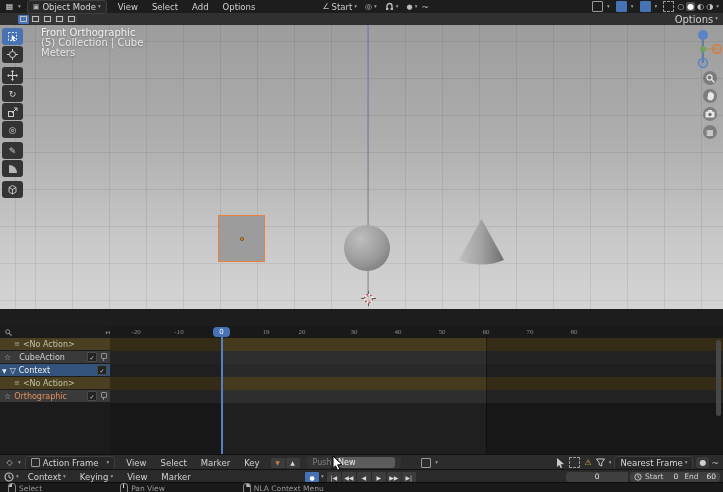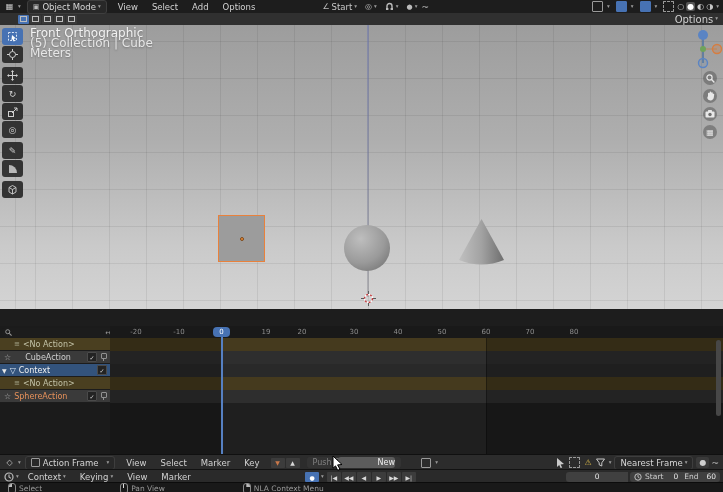--- a/index.html
+++ b/index.html
@@ -29,31 +29,31 @@
   #viewport{left:0;top:25px;width:723px;height:284px;
     background:
       repeating-linear-gradient(to right, rgba(0,0,0,0.07) 0 1px, transparent 1px 37px),
       repeating-linear-gradient(to bottom, rgba(0,0,0,0.07) 0 1px, transparent 1px 37px),
       linear-gradient(180deg,#9d9d9d 0%,#aeaeae 40%,#cacaca 78%,#d4d4d4 100%);
     background-position:35px 16px,35px 16px,0 0;}
   .vtool{width:21px;height:17px;background:rgba(40,40,40,0.92);border-radius:3px;margin-bottom:1px;
          display:flex;align-items:center;justify-content:center;color:#cfcfcf;font-size:9px;}
   .vtool.active{background:#4772b3;color:#fff;}
   .vgap{height:3px;}
-  .ovl{color:#f2f2f2;font-size:12px;line-height:10px;text-shadow:0 1px 2px rgba(60,60,60,0.45);white-space:nowrap;}
+  .ovl{color:#f2f2f2;font-size:10px;line-height:10px;text-shadow:0 1px 2px rgba(60,60,60,0.45);white-space:nowrap;margin-left:11px;}
   .ovl .dim{color:#e6e6e6;}
   .navbtn{width:14px;height:14px;border-radius:50%;background:rgba(90,90,90,0.55);
           display:flex;align-items:center;justify-content:center;margin-bottom:4px;color:#e8e8e8;font-size:8px;}
   
   #nla-header{left:0;top:309px;width:723px;height:17px;display:flex;align-items:center;}
   #nla-search{left:2px;top:328px;width:106px;height:9px;background:#1c1c1c;border-radius:3px;
               display:flex;align-items:center;padding:0 3px;}
   #nla-search input{flex:1;background:transparent;border:none;outline:none;color:#ccc;font-size:7px;height:8px;padding:0;min-width:10px;}
   #ruler{left:110px;top:326px;width:613px;height:12px;background:#191919;}
-  .tick{position:absolute;top:2px;transform:translateX(-50%);color:#8d8d8d;font-size:7px;}
+  .tick{position:absolute;top:2px;transform:translateX(-50%);color:#8d8d8d;font-size:7px;font-family:Liberation Serif, serif;}
   .chrow{position:absolute;left:0;width:110px;height:13px;display:flex;align-items:center;
          font-size:8px;border-bottom:1px solid #1c1c1c;box-sizing:border-box;}
   .trrow{position:absolute;left:110px;width:613px;height:13px;}
   .chk{width:8px;height:8px;background:#232323;border:1px solid #4a4a4a;border-radius:1px;
        display:flex;align-items:center;justify-content:center;color:#dcdcdc;font-size:6px;margin-left:2px;}
   .pin{width:7px;height:8px;margin-left:3px;position:relative;}
   .pin::before{content:"";position:absolute;left:1px;top:0;width:4px;height:4px;border:1px solid #909090;border-radius:1px;}
   .pin::after{content:"";position:absolute;left:3px;top:5px;width:1px;height:3px;background:#909090;}
   
   #action-header{left:0;top:454px;width:723px;height:15px;display:flex;align-items:center;}
@@ -338,21 +338,21 @@
 </div>
 
 <div class="abs" style="left:716px;top:340px;width:5px;height:76px;background:#474747;border-radius:3px"></div>
 
 <div class="chrow" style="top:338px;background:#4a3f20">
   <span style="margin-left:14px;color:#a8a88c;font-size:7px">≡</span>
   <span style="margin-left:3px;color:#c3c3a8">&lt;No Action&gt;</span>
 </div>
 <div class="chrow" style="top:351px;background:#3a3a3a">
   <span style="margin-left:4px;color:#b5b5b5;font-size:8px">☆</span>
-  <span style="margin-left:14px;color:#d0d0d0">CubeAction</span>
+  <span style="margin-left:8px;color:#d0d0d0">CubeAction</span>
   <span style="margin-left:auto" class="row">
     <span class="chk">
         <span>✓</span>
       </span>
     <span class="pin" style="margin-right:3px"></span>
   </span>
 </div>
 <div class="chrow" style="top:364px;background:#33537c">
   <span style="margin-left:2px;color:#e8e8e8;font-size:6px">▼</span>
   <span style="margin-left:3px;color:#d8e4f0;font-size:8px">▽</span>
@@ -362,21 +362,21 @@
         <span>✓</span>
       </span>
   </span>
 </div>
 <div class="chrow" style="top:377px;background:#4a3f20">
   <span style="margin-left:14px;color:#a8a88c;font-size:7px">≡</span>
   <span style="margin-left:3px;color:#c3c3a8">&lt;No Action&gt;</span>
 </div>
 <div class="chrow" style="top:390px;background:#3a3a3a">
   <span style="margin-left:4px;color:#b5b5b5;font-size:8px">☆</span>
-  <span style="margin-left:3px;color:#e6915a">SphereAction</span>
+  <span style="margin-left:3px;color:#e6915a">Orthographic</span>
   <span style="margin-left:auto" class="row">
     <span class="chk">
         <span>✓</span>
       </span>
     <span class="pin" style="margin-right:3px"></span>
   </span>
 </div>
 
 <div id="action-header" class="hdr abs">
   <span class="ibtn" style="margin-left:3px;color:#bdbdbd">◇</span>
@@ -395,21 +395,21 @@
   <span class="grayedbtn" style="margin-left:6px">
     <span>Push Down</span>
   </span>
   <span class="grayedbtn">
     <span>Stash</span>
   </span>
   <span class="row" style="margin-left:14px">
     <span class="boxicon" style="width:8px;height:8px"></span>
     <span class="caret">▾</span>
   </span>
-  <span class="abs" style="left:338px;top:2px;width:57px;height:11px;background:#5c5c5c;border-radius:3px;display:flex;align-items:center;justify-content:flex-end;color:#efefef;font-size:8px">
+  <span class="abs" style="left:338px;top:2px;width:57px;height:11px;background:#5c5c5c;border-radius:3px;display:flex;align-items:center;justify-content:flex-start;color:#efefef;font-size:8px">
     <span>New</span>
   </span>
   <span class="row" style="margin-left:auto;margin-right:4px">
     <svg width="9" height="10" viewBox="0 0 9 10" style="margin:0 2px">
       <path d="M1 0 L8 6 L4.6 6.4 L6.2 9.4 L4.6 10 L3.2 7 L1 9 Z" fill="#c9c9c9"></path>
     </svg>
     <span class="dashbox"></span>
     <span style="color:#d8b74a;font-size:8px;margin:0 2px">⚠</span>
     <svg width="9" height="9" viewBox="0 0 9 9" style="margin:0 2px">
       <path d="M0.5 1 h8 L5.8 4.8 V8 L3.2 6.8 V4.8 Z" fill="none" stroke="#c9c9c9" stroke-width="1"></path>

